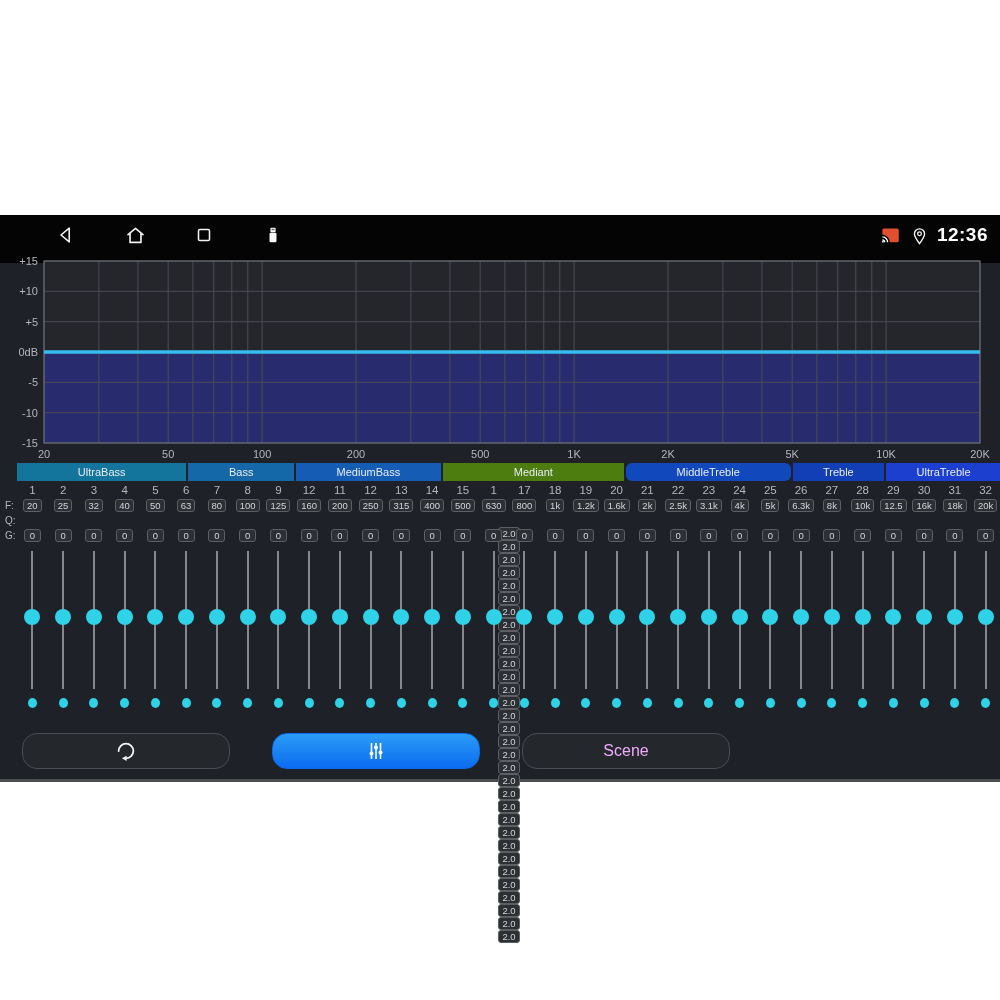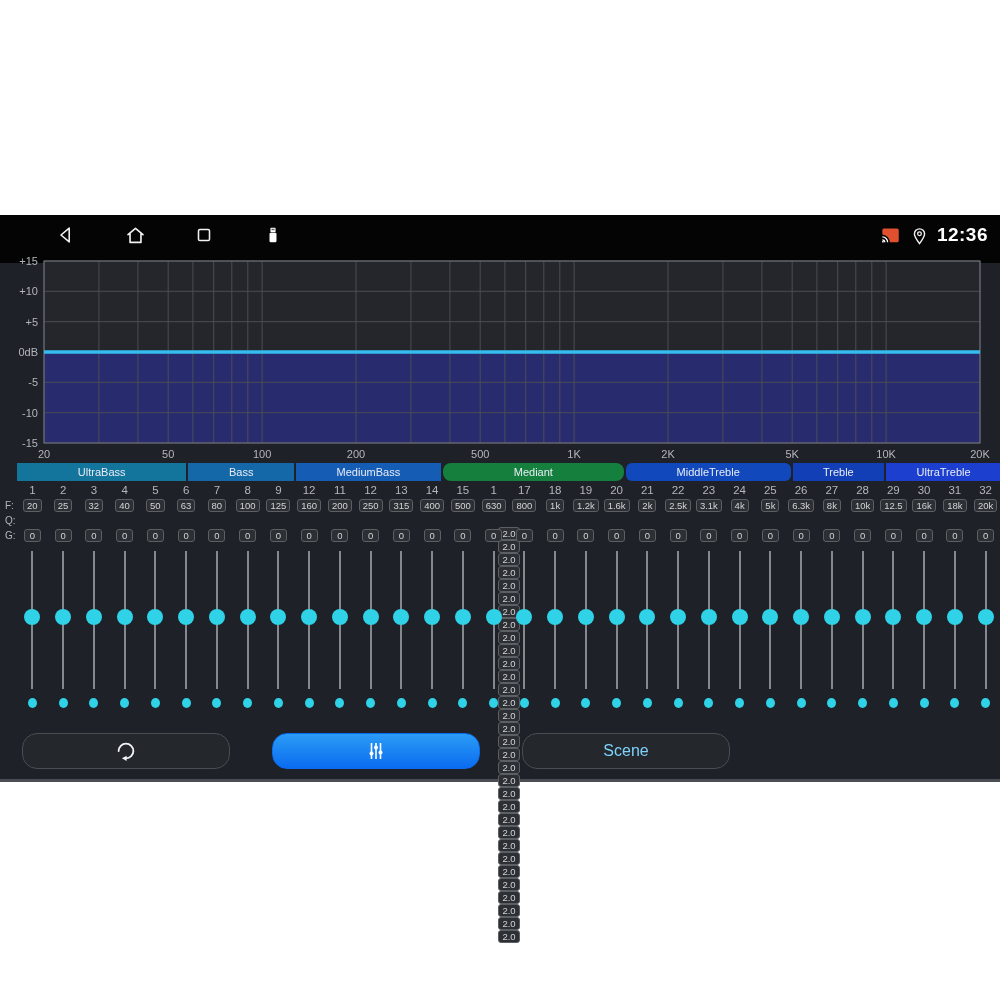--- a/index.html
+++ b/index.html
@@ -54,21 +54,21 @@
   .slider-dot {
     position:absolute; left:50%; top:150px; width:9px; height:10px; margin-left:-4.5px;
     border-radius:50%; background:#2fd2e6;
   }
 
   
   .btn {
     position:absolute; top:518px; width:208px; height:36px; border-radius:15px;
     background:#24272c; border:1px solid #4a4d52;
     display:flex; align-items:center; justify-content:center;
-    color:#7dd3fc; font-size:16px;
+    color:#f0abfc; font-size:16px;
   }
   .btn.active {
     background:linear-gradient(#2b9cf5,#0a6cf0); border:1px solid #0a6cf0;
   }
   .btn-reset { left:22px; }
   .btn-eq { left:272px; }
   .btn-scene { left:522px; }
   .btn-sound { left:772px; }
 </style>
 </head>
@@ -179,21 +179,21 @@
   <div class="bands" id="bands">
       <div class="band" style="flex-grow: 6; background: rgb(19, 116, 156);">
         <span>UltraBass</span>
       </div>
       <div class="band" style="flex-grow: 4; background: rgb(20, 104, 168);">
         <span>Bass</span>
       </div>
       <div class="band" style="flex-grow: 4; background: rgb(21, 92, 181);">
         <span>MediumBass</span>
       </div>
-      <div class="band" style="flex-grow: 7; background: #15803d; border-radius: 8px;">
+      <div class="band" style="flex-grow: 7; background: #4d7c0f;">
         <span>Mediant</span>
       </div>
       <div class="band" style="flex-grow: 5; background: rgb(17, 73, 189); border-radius: 6px;">
         <span>MiddleTreble</span>
       </div>
       <div class="band" style="flex-grow: 3; background: rgb(18, 62, 182);">
         <span>Treble</span>
       </div>
       <div class="band" style="flex-grow: 3; background: rgb(29, 63, 208);">
         <span>UltraTreble</span>

